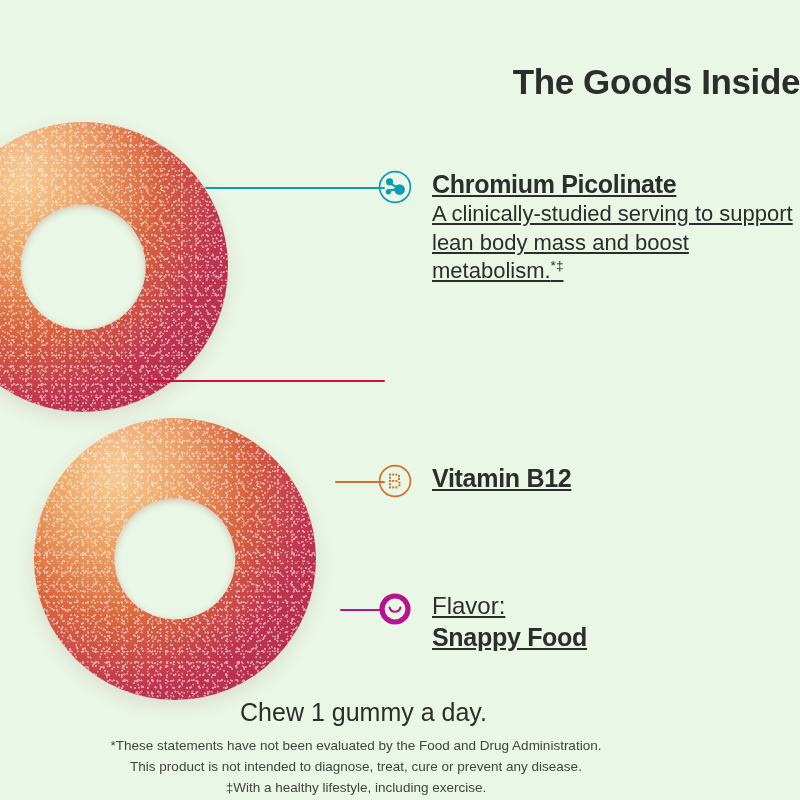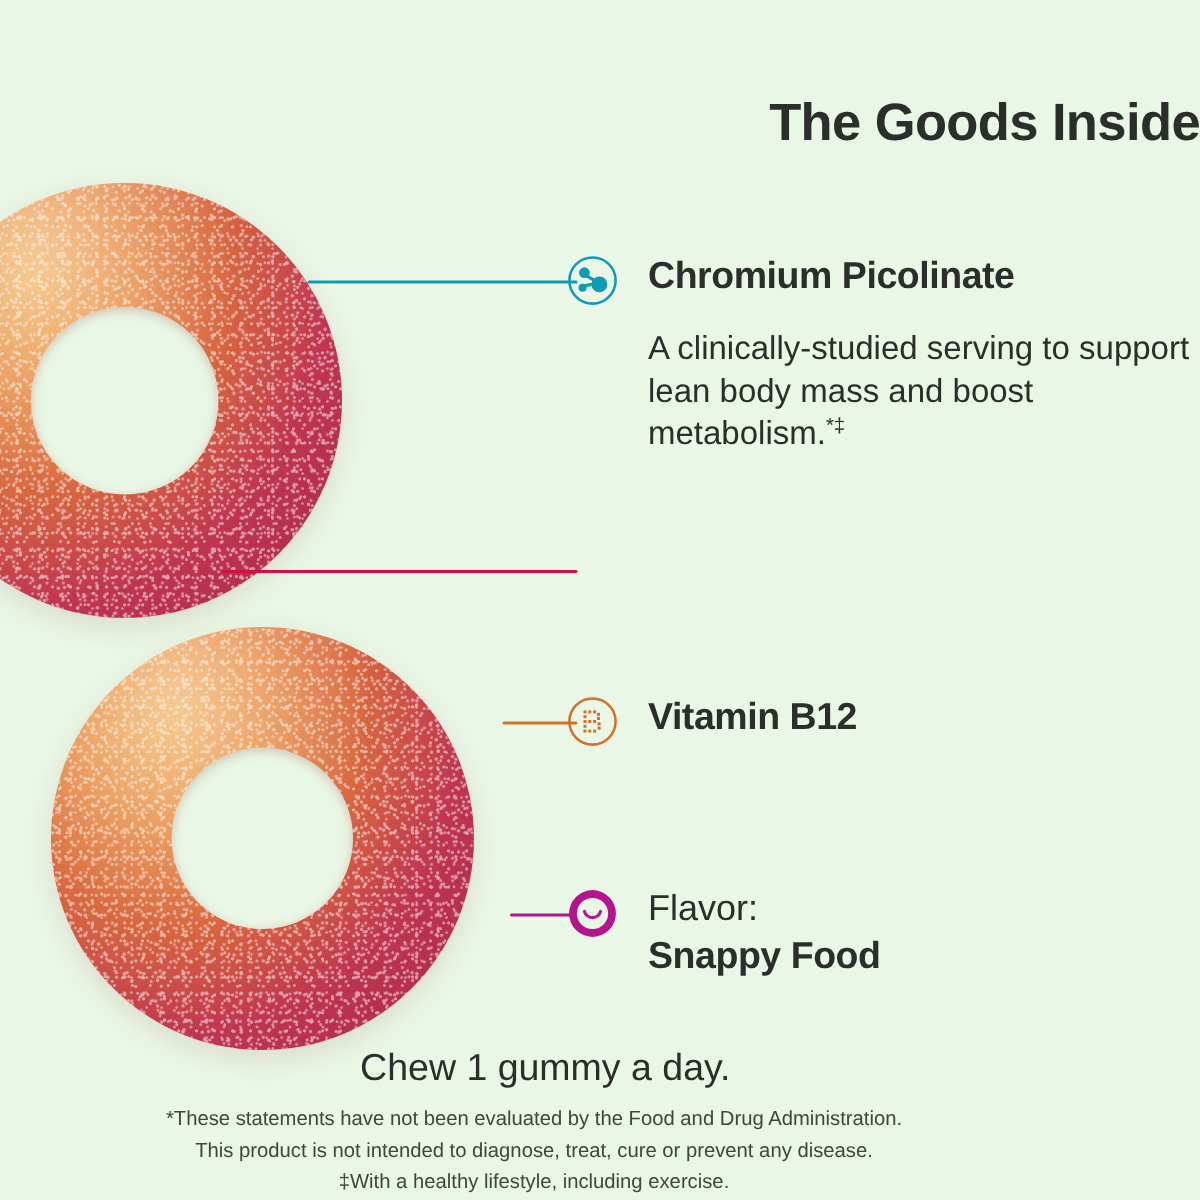--- a/index.html
+++ b/index.html
@@ -122,35 +122,36 @@
     flex: 0 0 auto;
     width: 34px;
     height: 34px;
     border-radius: 50%;
     display: block;
     position: relative;
   }
   .callout-text {
     margin-left: 20px;
     max-width: 368px;
+    text-decoration: underline;
   }
   .callout-title {
     font-size: 25px;
     font-weight: bold;
     line-height: 1.12;
     letter-spacing: -0.3px;
     color: #2b2e2a;
     white-space: nowrap;
   }
   .callout-body {
     font-size: 22px;
     font-weight: normal;
     line-height: 1.30;
     color: #2b2e2a;
-    margin-top: 20px;
+    margin-top: 2px;
   }
   .callout-body sup {
     font-size: 0.62em;
     vertical-align: super;
     line-height: 0;
   }
   .flavor-label {
     font-size: 24px;
     font-weight: normal;
     line-height: 1.15;

